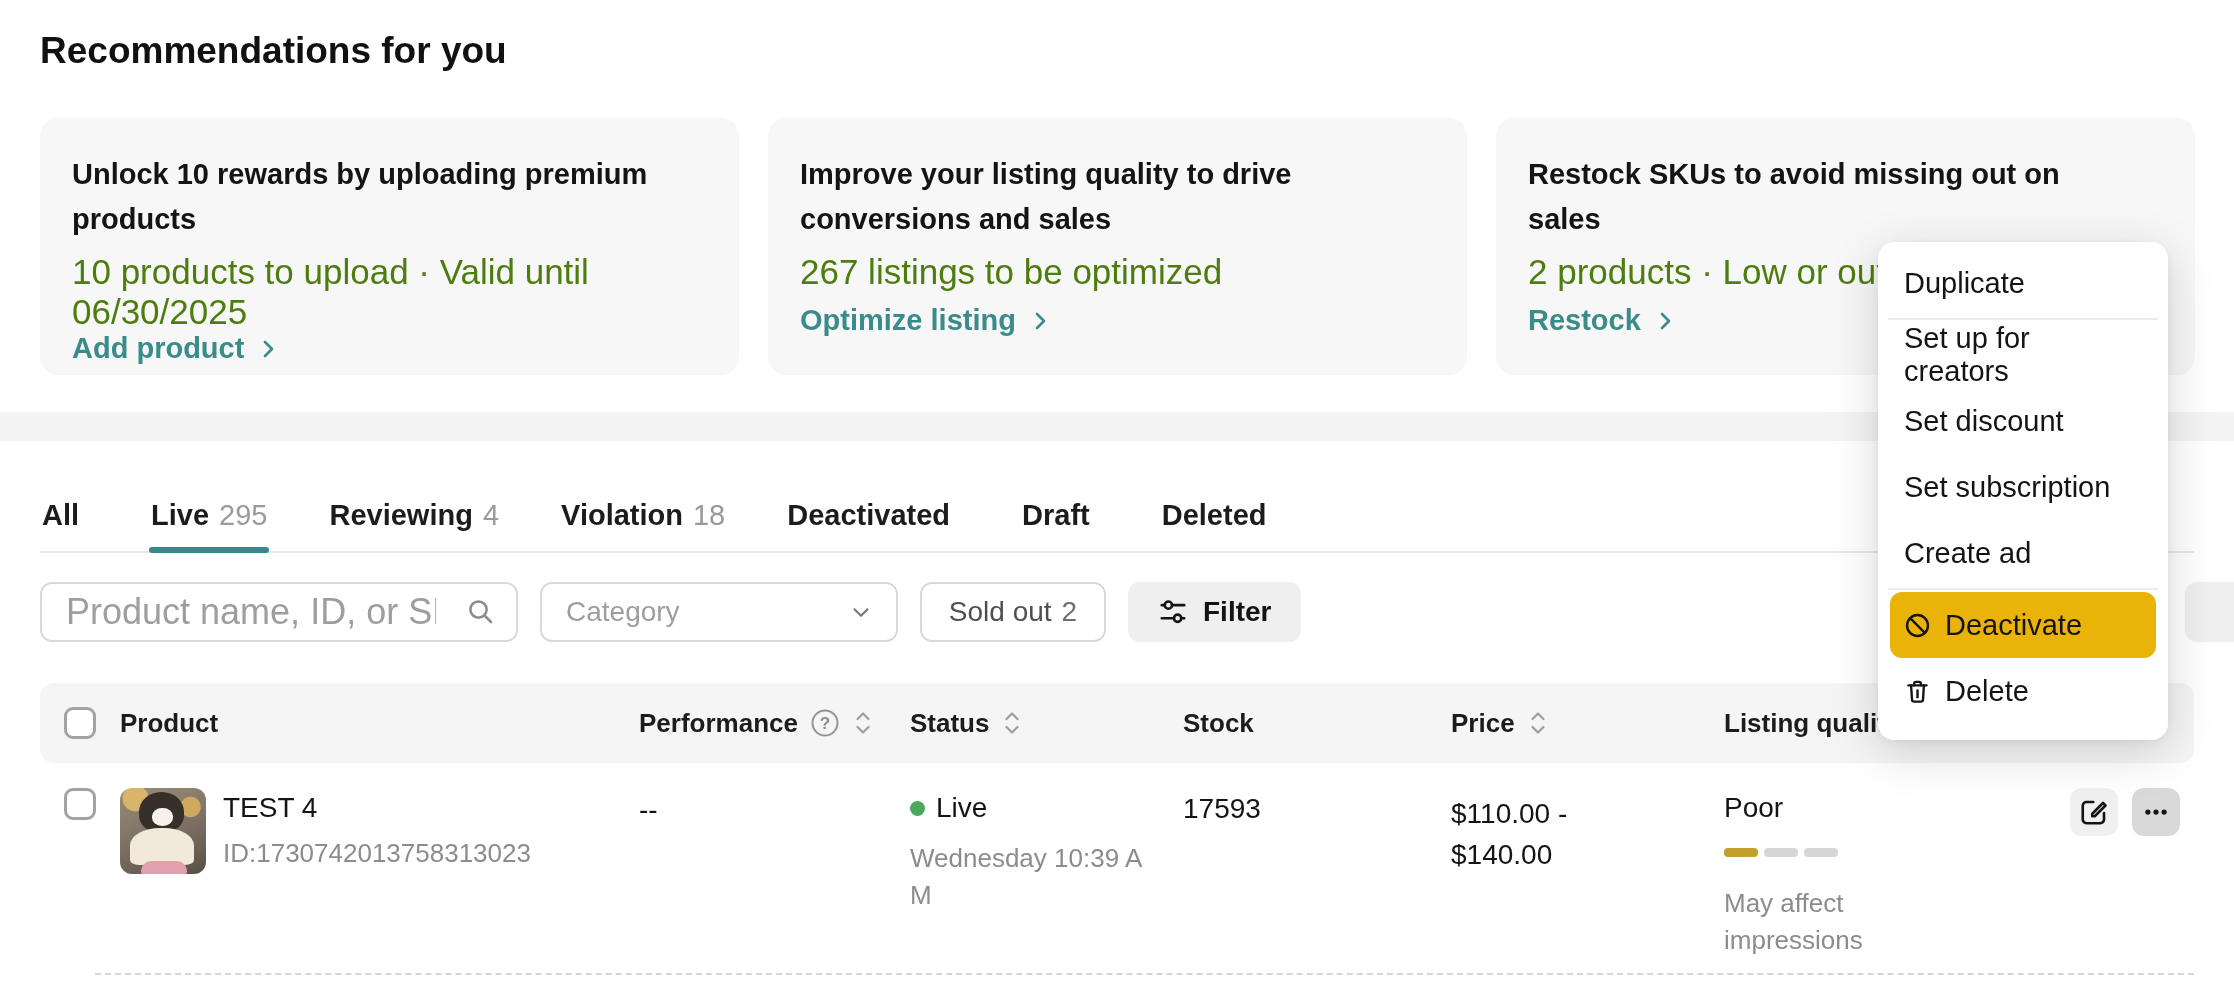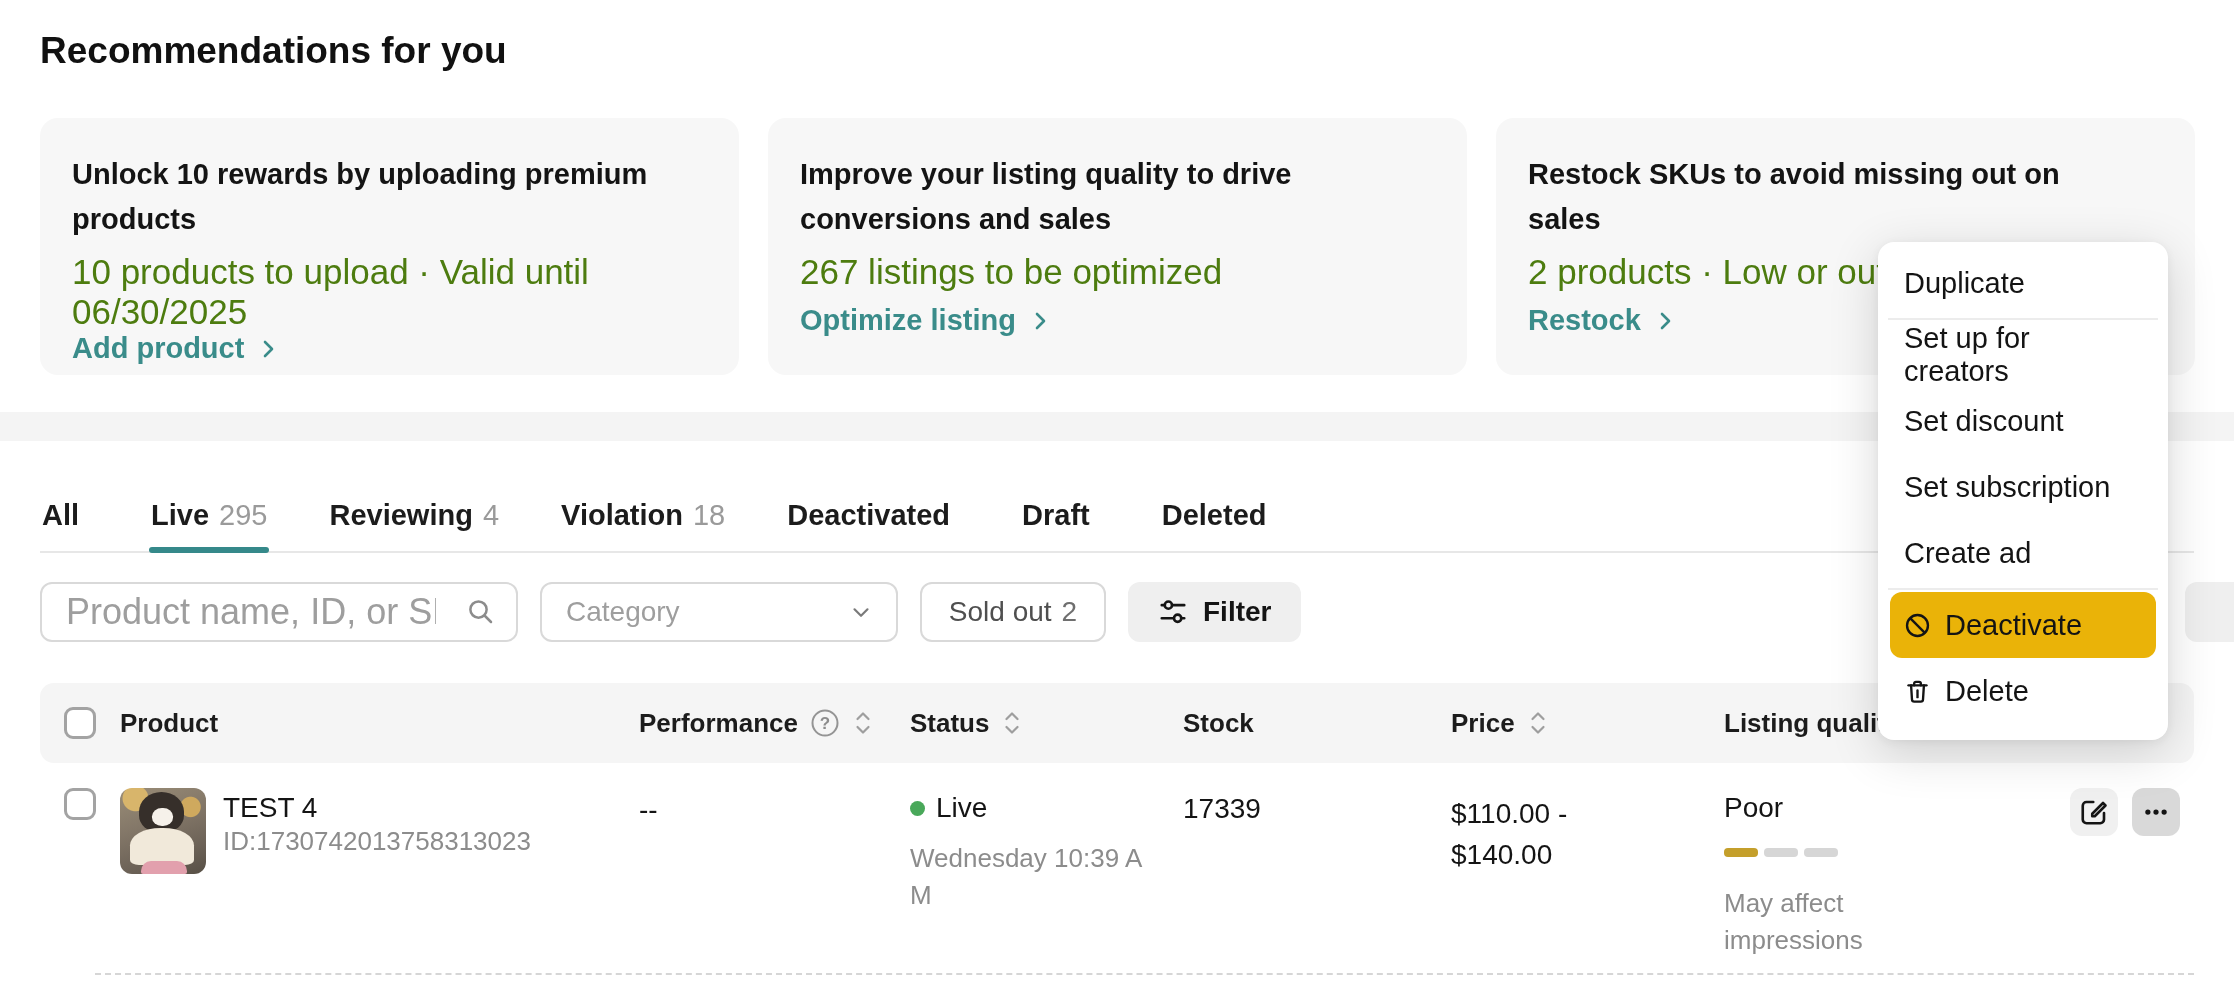--- a/index.html
+++ b/index.html
@@ -70,21 +70,21 @@
       linear-gradient(160deg,#9a8d77 0%,#837768 40%,#6b6156 75%,#574f45 100%); }
   .t-hair { position:absolute; left:22%; top:5%; width:52%; height:46%;
             background:#362f2a; border-radius:50% 50% 42% 42%; }
   .t-mask { position:absolute; left:37%; top:23%; width:25%; height:21%;
             background:#f6f1ea; border-radius:46%; }
   .t-body { position:absolute; left:12%; top:47%; width:74%; height:42%;
             background:#f1e9da; border-radius:48% 48% 14% 14%; }
   .t-skirt { position:absolute; left:24%; top:85%; width:54%; height:15%;
              background:#e2a0ad; border-radius:10px 10px 2px 2px; }
   .p-name { font-size:28px; font-weight:500; color:#141414; margin-top:4px; }
-  .p-id { font-size:26px; color:#8c8c8c; margin-top:2px; }
+  .p-id { font-size:26px; color:#8c8c8c; margin-top:14px; }
   .cell-perf { font-size:28px; color:#141414; padding-top:6px; }
   .status-line { display:flex; align-items:center; gap:11px; font-size:28px; color:#141414; padding-top:4px; }
   .dot { width:15px; height:15px; border-radius:50%; background:#49A85A; }
   .status-time { margin-top:16px; font-size:26px; color:#8c8c8c; line-height:37px; }
   .cell-stock { font-size:28px; color:#141414; padding-top:5px; }
   .cell-price { font-size:28px; color:#141414; line-height:41px; padding-top:5px; }
   .q-label { font-size:28px; color:#141414; padding-top:4px; }
   .q-bar { margin-top:24px; display:flex; gap:6px; }
   .q-seg { width:34px; height:9px; border-radius:4px; background:#d6d6d6; }
   .q-seg.gold { background:#C49F2B; }
@@ -290,21 +290,21 @@
       <div>
         <div class="status-line">
           <span class="dot"></span>
           <span>Live</span>
         </div>
         <div class="status-time">
           <div>Wednesday 10:39 A</div>
           <div>M</div>
         </div>
       </div>
-      <div class="cell-stock">17339</div>
+      <div class="cell-stock">17593</div>
       <div class="cell-price">
         <div>$110.00 -</div>
         <div>$140.00</div>
       </div>
       <div>
         <div class="q-label">Poor</div>
         <div class="q-bar">
           <span class="q-seg gold"></span>
           <span class="q-seg"></span>
           <span class="q-seg"></span>

